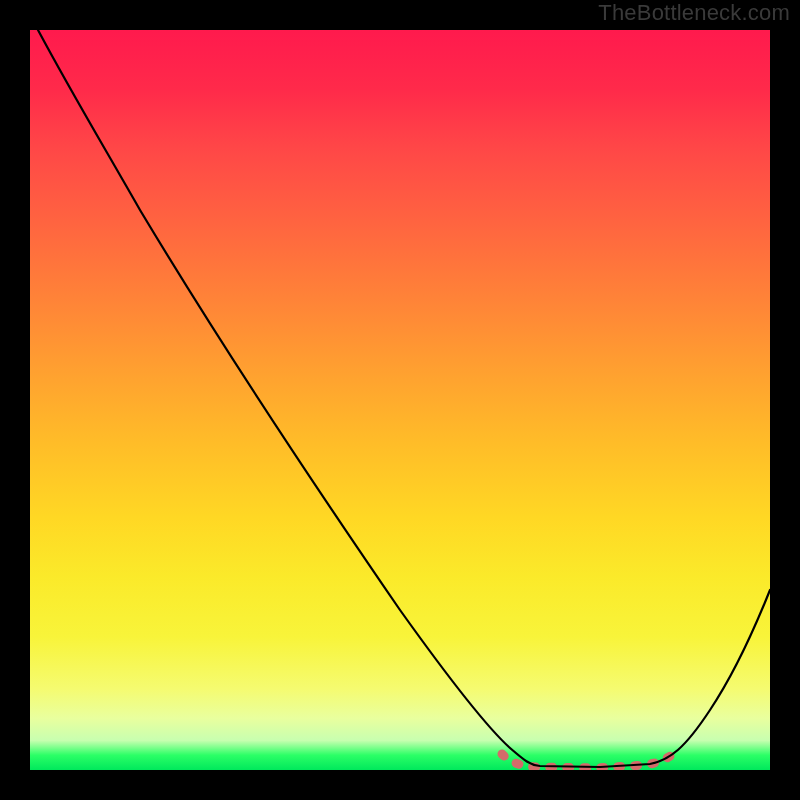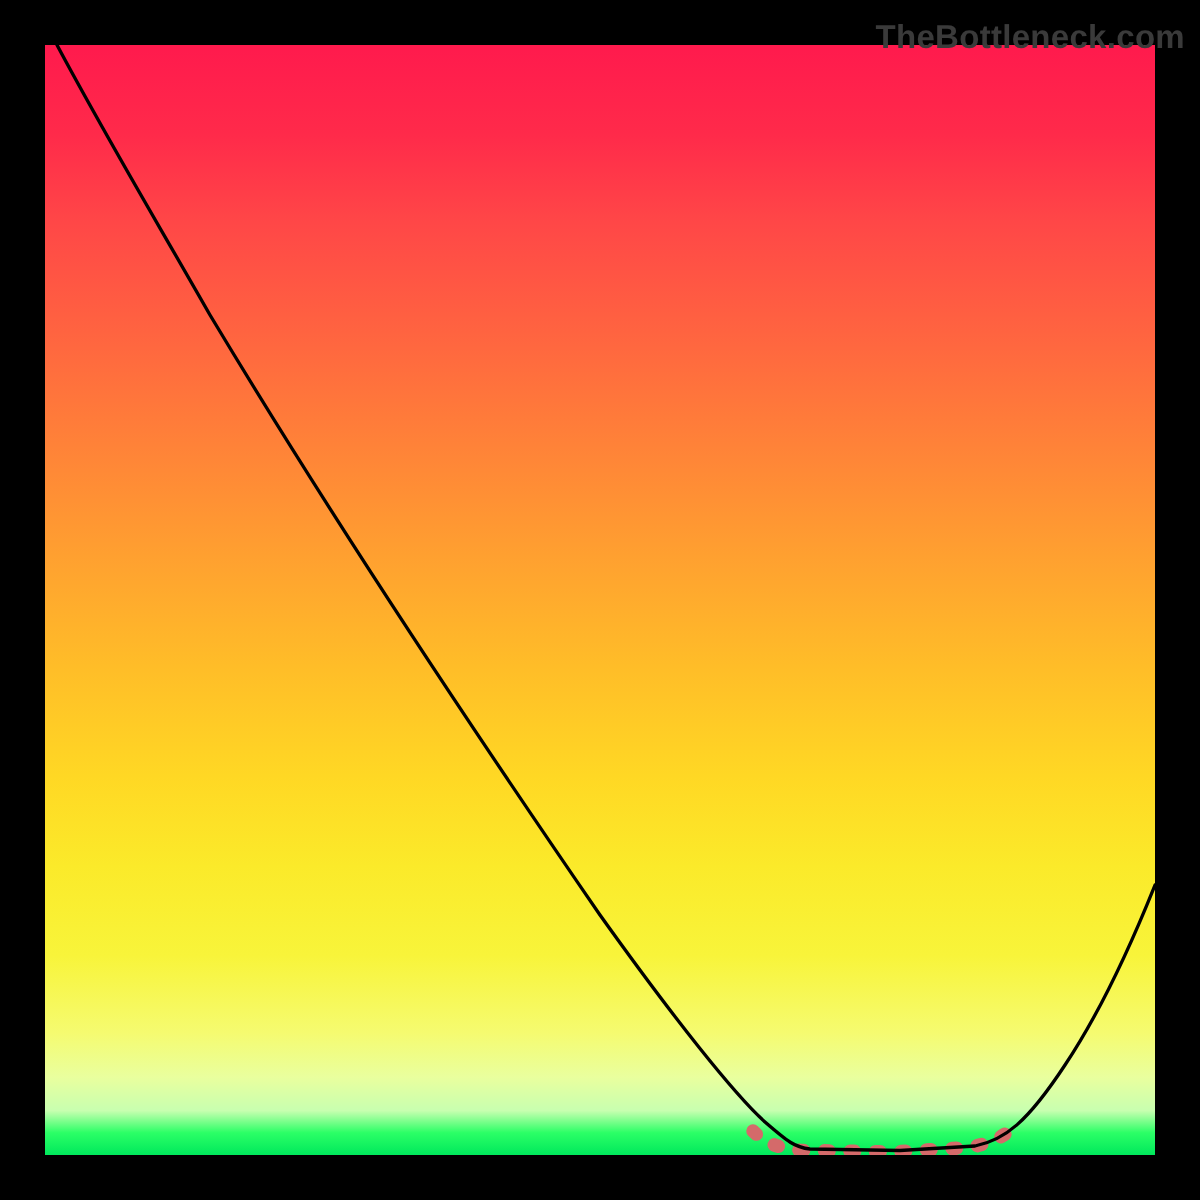--- a/index.html
+++ b/index.html
@@ -12,25 +12,25 @@
     font-family: Arial, Helvetica, sans-serif;
   }
   .frame {
     position: relative;
     width: 800px;
     height: 800px;
     background: #000;
   }
   .watermark {
     position: absolute;
-    top: 12px;
+    top: 0;
     right: 10px;
     color: #3a3a3a;
     font-size: 22px;
-    font-weight: 700;
+    font-weight: 400;
     letter-spacing: 0.2px;
     user-select: none;
     z-index: 10;
   }
   .plot-area {
     position: absolute;
     left: 30px;
     top: 30px;
     width: 740px;
     height: 740px;

